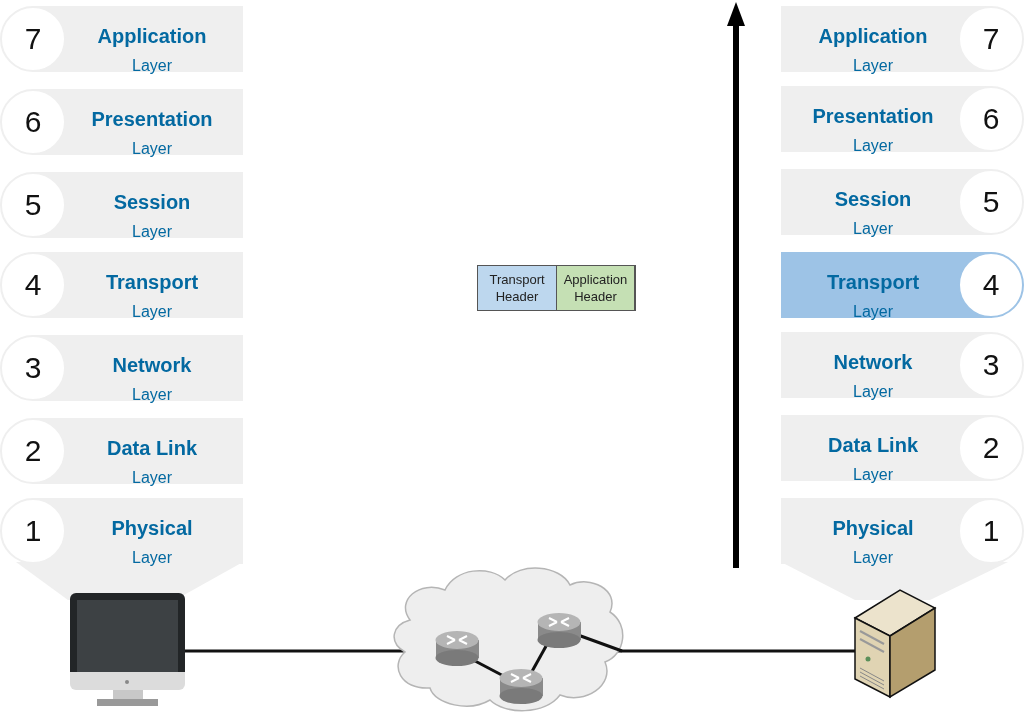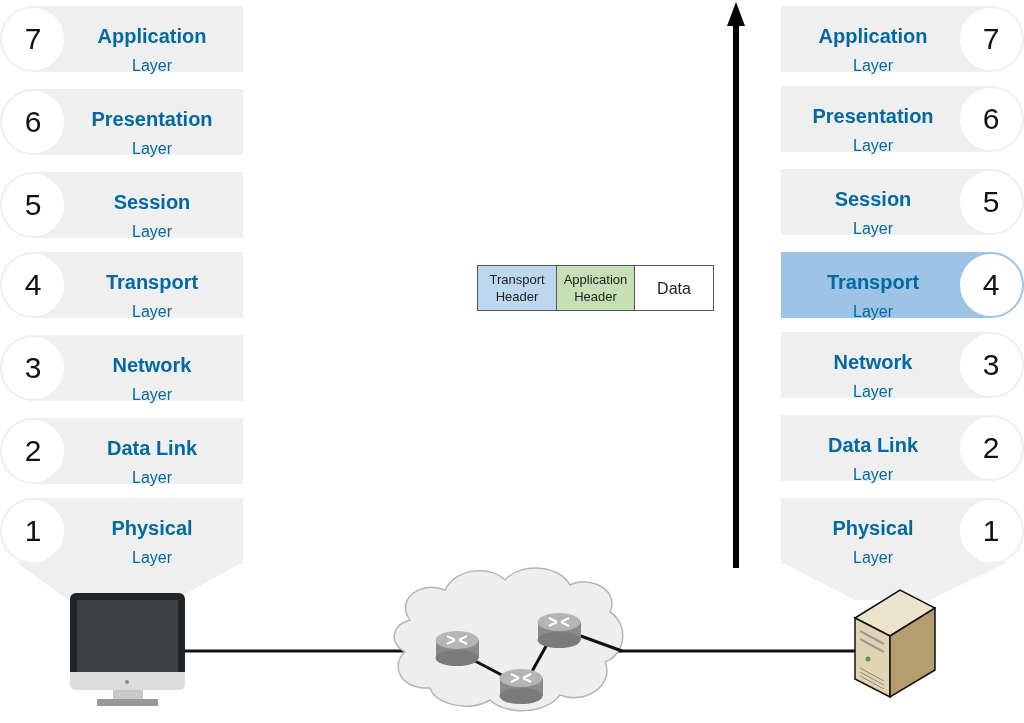--- a/index.html
+++ b/index.html
@@ -208,14 +208,13 @@
     <div class="text">
         <span class="name">Physical</span>
         <span class="sub">Layer</span>
       </div>
   </div>
 </div>
 
 <div class="packet">
   <div class="p-th">Transport Header</div>
   <div class="p-ah">Application Header</div>
-  <div class="p-d">Data</div>
 </div>
 
 </body></html>

